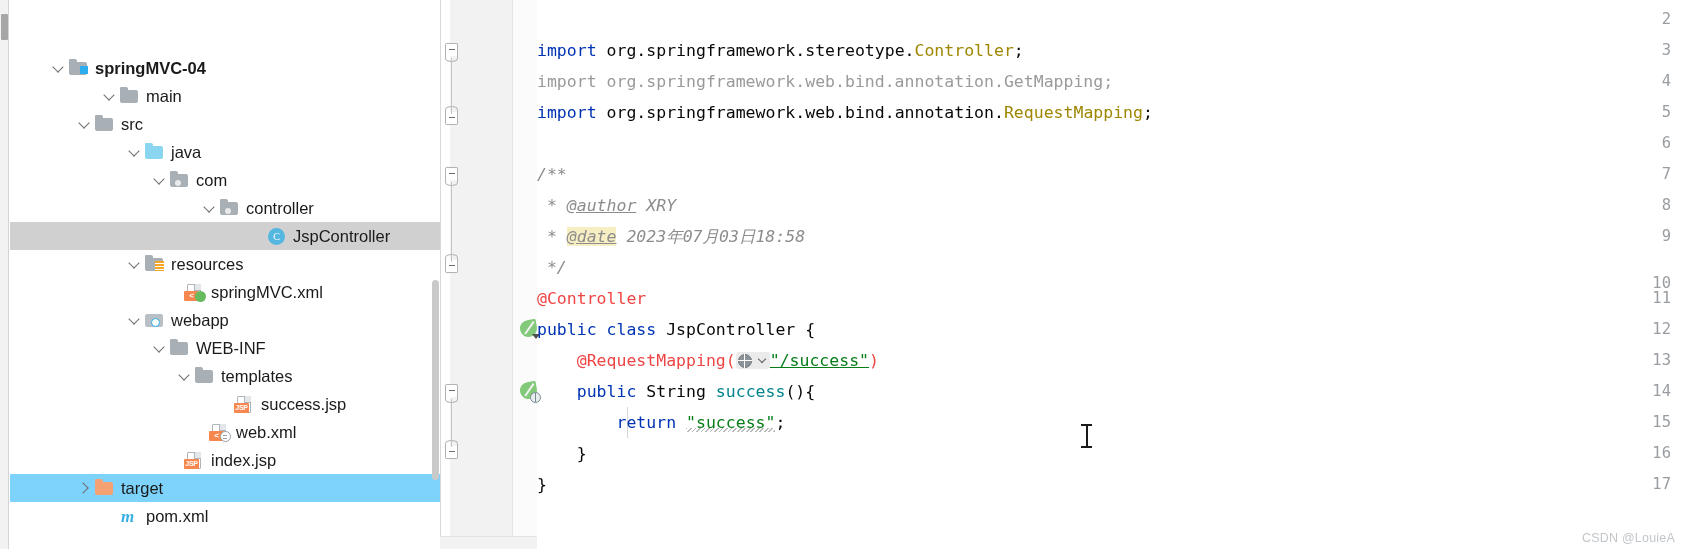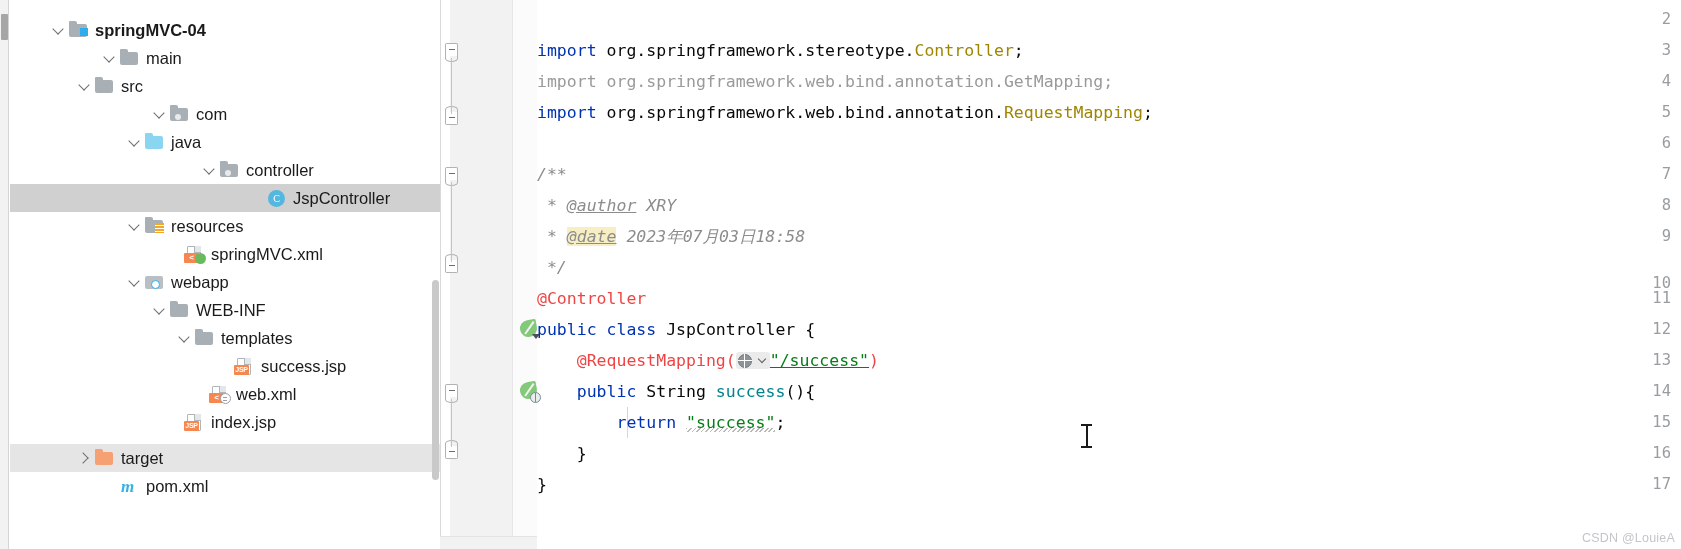--- a/index.html
+++ b/index.html
@@ -48,22 +48,22 @@
     position: relative;
     display: flex;
     align-items: center;
     height: 28px;
     font-size: 16.5px;
     color: #1a1a1a;
     white-space: nowrap;
     cursor: default;
   }
   .tree-row.selected { background: #d0d0d0; }
-  .tree-row.excluded { background: #e5e5e5; margin-top: 8px; }
-  .tree-row.bold { font-weight: bold; }
+  .tree-row.excluded { background: #7dd3fc; }
+  .tree-row.bold { font-weight: bold; margin-top: 38px; }
   .twisty {
     width: 18px; height: 18px;
     flex: 0 0 18px;
     position: relative;
   }
   .twisty::after {
     content: "";
     position: absolute;
     width: 7px; height: 7px;
     border-right: 1.6px solid #6e6e6e;
@@ -545,36 +545,36 @@
       </div>
 
       <div class="tree-row" style="padding-left:66px;">
         <span class="twisty"></span>
         <span class="ico">
             <span class="folder-shape"></span>
           </span>
         <span class="lbl">src</span>
       </div>
 
+      <div class="tree-row" style="padding-left:116px;">
+        <span class="twisty"></span>
+        <span class="ico">
+            <span class="folder-shape blue"></span>
+          </span>
+        <span class="lbl">java</span>
+      </div>
+
       <div class="tree-row" style="padding-left:141px;">
         <span class="twisty"></span>
         <span class="ico">
           <span class="folder-shape">
               <span class="pkg-dot"></span>
             </span>
         </span>
         <span class="lbl">com</span>
-      </div>
-
-      <div class="tree-row" style="padding-left:116px;">
-        <span class="twisty"></span>
-        <span class="ico">
-            <span class="folder-shape blue"></span>
-          </span>
-        <span class="lbl">java</span>
       </div>
 
 
       <div class="tree-row" style="padding-left:191px;">
         <span class="twisty"></span>
         <span class="ico">
           <span class="folder-shape">
               <span class="pkg-dot"></span>
             </span>
         </span>

